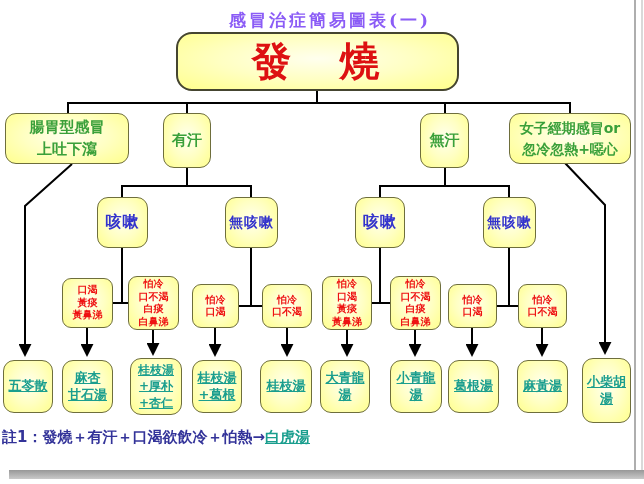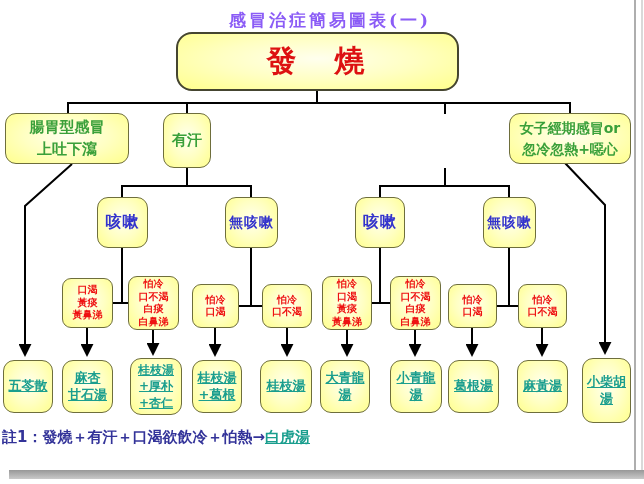--- a/index.html
+++ b/index.html
@@ -16,21 +16,21 @@
   }
   .node{
     position:absolute;z-index:1;box-sizing:border-box;
     border:1.5px solid #6e6e3c;border-radius:11px;
     background:radial-gradient(ellipse at 50% 45%, #ffffee 0%, #ffffc2 50%, #ffff8c 100%);
     display:flex;align-items:center;justify-content:center;
     text-align:center;white-space:pre-line;font-weight:bold;
   }
   .root{
     border:2.5px solid #454530;border-radius:16px;
-    font-size:30px;color:#dd1111;letter-spacing:4px;
+    font-size:40px;color:#dd1111;letter-spacing:4px;
     font-family:"DejaVu Serif","Liberation Serif",serif;
   }
   .lv1{color:#3aa03a;font-size:15px;line-height:1.45;}
   .lv2{color:#3333cc;font-size:16px;letter-spacing:1px;}
   .cond{color:#ee1111;font-size:10px;line-height:1.25;border-radius:9px;}
   .rx{color:#1a9e8e;font-size:13px;line-height:1.3;text-decoration:underline;}
   .rx3{font-size:12px;line-height:1.35;}
   .note{position:absolute;left:2px;z-index:2;font-size:15px;font-weight:bold;color:#333399;white-space:nowrap;}
   .note .remedy{color:#1a9e8e;text-decoration:underline;}
   .right-border{position:absolute;left:634px;top:0;width:2px;height:472px;background:#aeaeae;z-index:3;}
@@ -85,20 +85,21 @@
     </g>
   </svg>
 
   <div class="title">感冒治症簡易圖表(一)</div>
 
   <div class="node root" style="left:176px;top:32px;width:283px;height:59px">發　燒</div>
 
   <div class="node lv1" style="left:163px;top:113px;width:48px;height:55px">有汗</div>
   <div class="node lv1" style="left:5px;top:113px;width:124px;height:51px">腸胃型感冒
 上吐下瀉</div>
+  <div class="node lv1" style="left:420px;top:113px;width:49px;height:55px">無汗</div>
   <div class="node lv1" style="left:509px;top:113px;width:122px;height:51px;font-size:14px">女子經期感冒or
 忽冷忽熱+噁心</div>
 
   <div class="node lv2" style="left:97px;top:197px;width:51px;height:51px">咳嗽</div>
   <div class="node lv2" style="left:225px;top:197px;width:53px;height:51px;font-size:14px">無咳嗽</div>
   <div class="node lv2" style="left:355px;top:197px;width:50px;height:51px">咳嗽</div>
   <div class="node lv2" style="left:483px;top:197px;width:53px;height:51px;font-size:14px">無咳嗽</div>
 
   <div class="node cond" style="left:62px;top:278px;width:51px;height:50px">口渴
 黃痰

